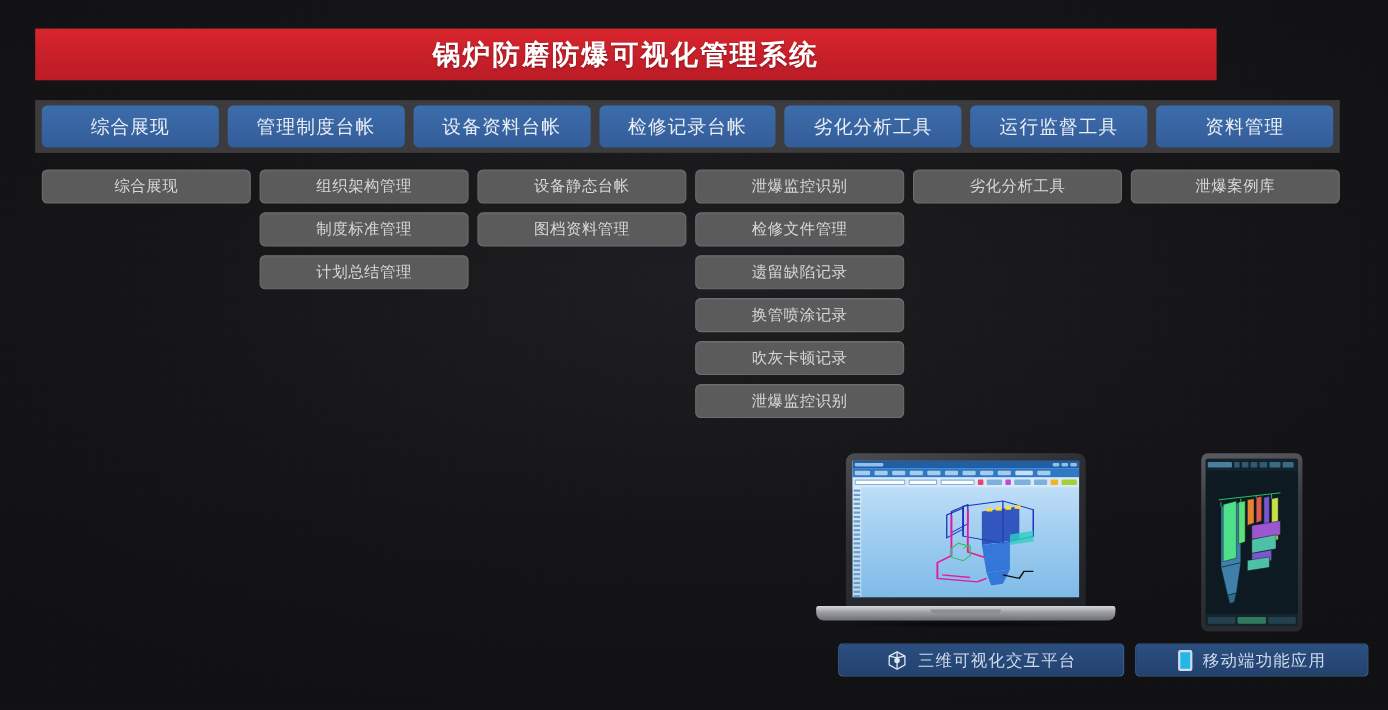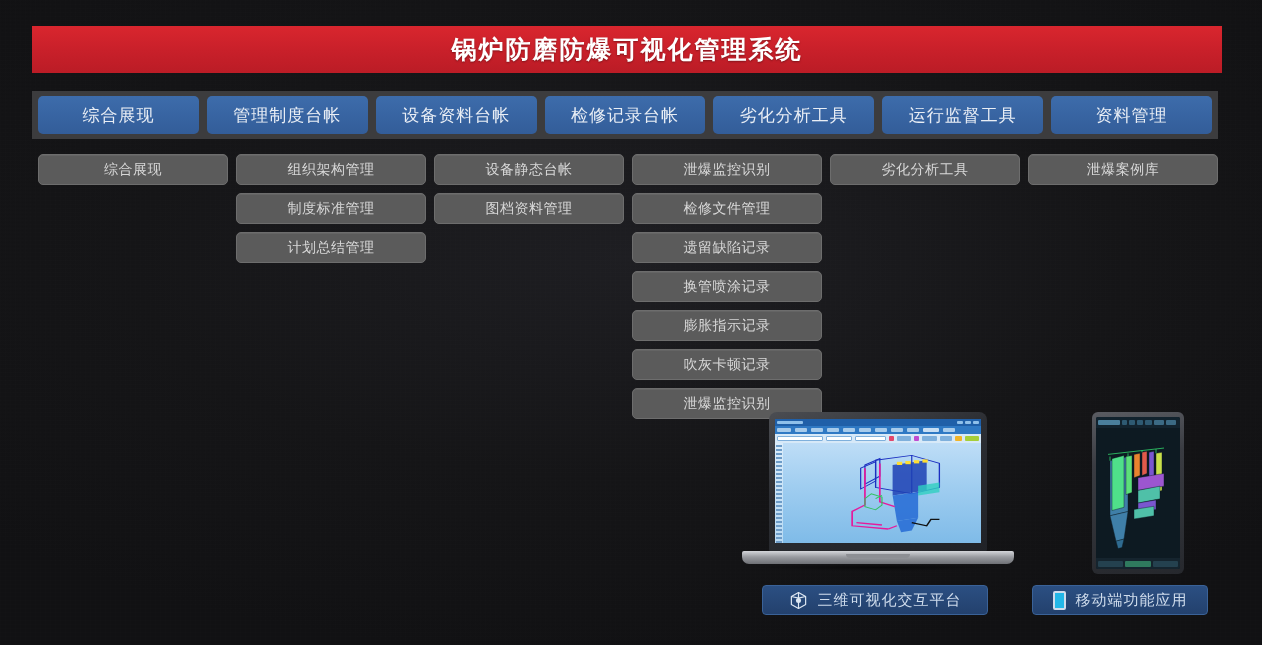--- a/index.html
+++ b/index.html
@@ -20,21 +20,21 @@
   #root::before {
     content: ""; position: absolute; inset: 0; pointer-events: none;
     background-image:
       repeating-linear-gradient(0deg, rgba(255,255,255,0.012) 0px, rgba(255,255,255,0.012) 1px, transparent 1px, transparent 4px),
       repeating-linear-gradient(90deg, rgba(255,255,255,0.010) 0px, rgba(255,255,255,0.010) 1px, transparent 1px, transparent 5px);
     opacity: .5;
   }
 
   
   .banner {
-    position: absolute; left: 32px; top: 26px; width: 1190px; height: 47px;
+    position: absolute; left: 32px; top: 26px; width: 1074px; height: 47px;
     background: linear-gradient(180deg, #d9262e 0%, #c9202a 50%, #bb1c26 100%);
     display: flex; align-items: center; justify-content: center;
   }
   .banner-text {
     color: #ffffff; font-size: 25px; font-weight: bold; letter-spacing: 2px;
     text-shadow: 0 1px 2px rgba(0,0,0,.35);
   }
 
   
   .tabstrip {
@@ -124,22 +124,22 @@
 
   
   .btn3d, .btnmobile {
     position: absolute; height: 30px; border-radius: 4px;
     background: linear-gradient(180deg, #2b4f82 0%, #23416d 100%);
     border: 1px solid #3a6298;
     display: flex; align-items: center; justify-content: center; gap: 10px;
     color: #cfdcec; font-size: 15px; letter-spacing: 1px;
     cursor: pointer; user-select: none;
   }
-  .btn3d { left: 762px; top: 585px; width: 226px; }
-  .btnmobile { left: 1032px; top: 585px; width: 176px; }
+  .btn3d { left: 762px; top: 585px; width: 260px; }
+  .btnmobile { left: 1032px; top: 585px; width: 212px; }
   .icon-cube { width: 19px; height: 19px; display:block; }
   .icon-phone {
     width: 13px; height: 19px; border: 2px solid #cfdcec; border-radius: 2px;
     background: #23b7e8; display:block;
   }
 </style>
 </head>
 <body>
 
 <div id="root">
@@ -173,21 +173,20 @@
     <div class="column">
       <div class="subitem">设备静态台帐</div>
       <div class="subitem">图档资料管理</div>
     </div>
 
     <div class="column">
       <div class="subitem">泄爆监控识别</div>
       <div class="subitem">检修文件管理</div>
       <div class="subitem">遗留缺陷记录</div>
       <div class="subitem">换管喷涂记录</div>
-      <div class="subitem">膨胀指示记录</div>
       <div class="subitem">吹灰卡顿记录</div>
       <div class="subitem">泄爆监控识别</div>
     </div>
 
     <div class="column">
       <div class="subitem">劣化分析工具</div>
     </div>
 
 
     <div class="column">

